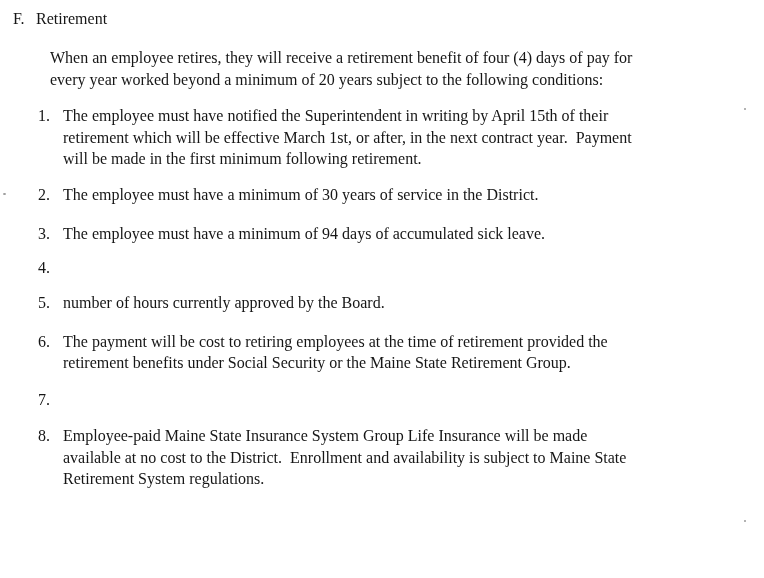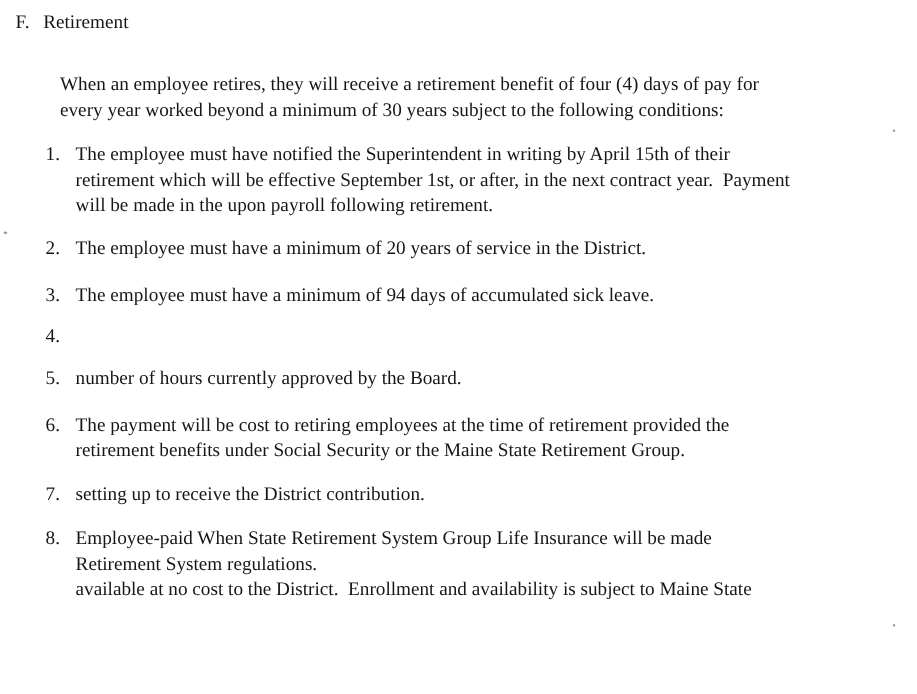--- a/index.html
+++ b/index.html
@@ -23,21 +23,21 @@
     display: flex;
     margin-left: 13px;
     line-height: 22px;
   }
   .section-label {
     width: 23px;
     flex: none;
   }
   .intro {
     margin-left: 50px;
-    margin-top: 30px;
+    margin-top: 17px;
     line-height: 21.5px;
   }
   .line {
     white-space: pre;
   }
   .item {
     display: flex;
     margin-left: 38px;
     line-height: 21.5px;
   }
@@ -67,36 +67,36 @@
 
 <div class="doc">
 
   <div class="section-heading">
     <span class="section-label">F.</span>
     <span>Retirement</span>
   </div>
 
   <div class="intro">
     <div class="line">When an employee retires, they will receive a retirement benefit of four (4) days of pay for</div>
-    <div class="line">every year worked beyond a minimum of 30 years subject to the following conditions:</div>
+    <div class="line">every year worked beyond a minimum of 20 years subject to the following conditions:</div>
   </div>
 
   <div class="item item-1">
     <span class="num">1.</span>
     <div class="txt">
       <div class="line">The employee must have notified the Superintendent in writing by April 15th of their</div>
-      <div class="line">retirement which will be effective September 1st, or after, in the next contract year.  Payment</div>
-      <div class="line">will be made in the upon payroll following retirement.</div>
+      <div class="line">retirement which will be effective March 1st, or after, in the next contract year.  Payment</div>
+      <div class="line">will be made in the first minimum following retirement.</div>
     </div>
   </div>
 
   <div class="item item-2">
     <span class="num">2.</span>
     <div class="txt">
-      <div class="line">The employee must have a minimum of 20 years of service in the District.</div>
+      <div class="line">The employee must have a minimum of 30 years of service in the District.</div>
     </div>
   </div>
 
   <div class="item item-3">
     <span class="num">3.</span>
     <div class="txt">
       <div class="line">The employee must have a minimum of 94 days of accumulated sick leave.</div>
     </div>
   </div>
 
@@ -115,30 +115,29 @@
     <span class="num">6.</span>
     <div class="txt">
       <div class="line">The payment will be cost to retiring employees at the time of retirement provided the</div>
       <div class="line">retirement benefits under Social Security or the Maine State Retirement Group.</div>
     </div>
   </div>
 
   <div class="item item-7">
     <span class="num">7.</span>
     <div class="txt">
-      <div class="line">setting up to receive the District contribution.</div>
     </div>
   </div>
 
   <div class="item item-8">
     <span class="num">8.</span>
     <div class="txt">
-      <div class="line">Employee-paid When State Retirement System Group Life Insurance will be made</div>
+      <div class="line">Employee-paid Maine State Insurance System Group Life Insurance will be made</div>
+      <div class="line">available at no cost to the District.  Enrollment and availability is subject to Maine State</div>
       <div class="line">Retirement System regulations.</div>
-      <div class="line">available at no cost to the District.  Enrollment and availability is subject to Maine State</div>
     </div>
   </div>
 
   <div class="speck speck-a"></div>
   <div class="speck speck-b"></div>
   <div class="speck speck-c"></div>
 
 </div>
 
 </body></html>

